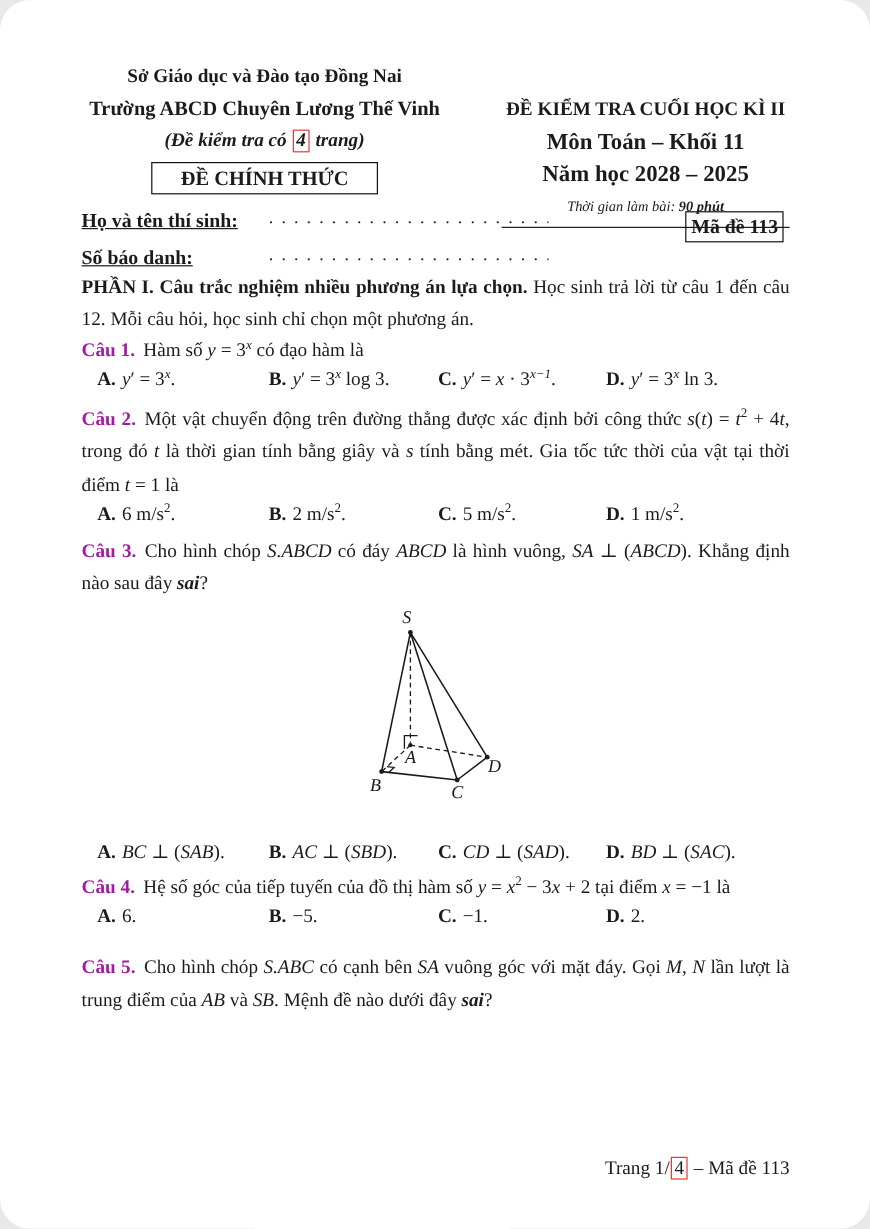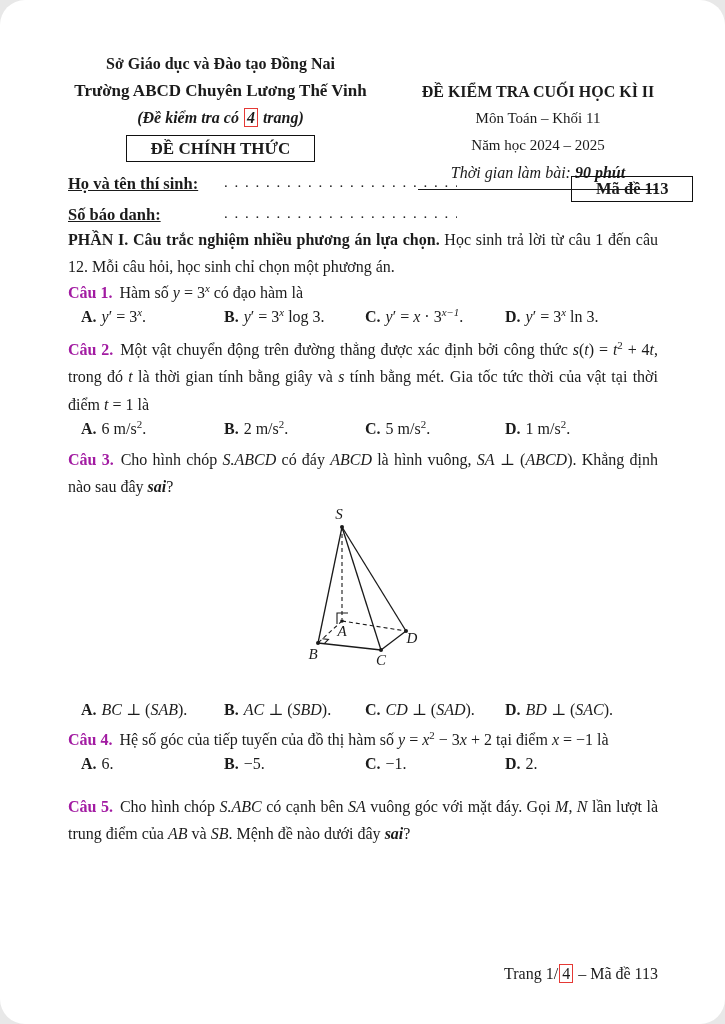--- a/index.html
+++ b/index.html
@@ -17,31 +17,31 @@
   p{margin:0;}
 
   
   .hdr-left{position:absolute;left:63px;top:50px;width:315px;text-align:center;line-height:27px;}
   .hdr-left .l1{font-weight:700;font-size:16px;}
   .hdr-left .l2{font-weight:700;font-size:17px;}
   .hdr-left .l3{font-weight:700;font-style:italic;font-size:16px;}
   .stamp-box{display:inline-block;border:1.5px solid #111;padding:0 24px;font-weight:700;font-size:17px;line-height:25px;margin-top:4px;}
   .hdr-right{position:absolute;left:418px;top:50px;width:240px;text-align:center;line-height:27px;margin-top:28px;}
   .hdr-right .l1{font-weight:700;font-size:16px;}
-  .hdr-right .l2,.hdr-right .l3{font-weight:400;font-size:15px;}
-  .hdr-right .l4{font-style:italic;font-size:16px;font-family:Liberation Serif, serif;}
+  .hdr-right .l2,.hdr-right .l3{font-weight:700;font-size:19px;}
+  .hdr-right .l4{font-style:italic;font-size:12px;font-family:Liberation Serif, serif;}
   .hdr-rule{border:0;border-top:1.6px solid #1a1a1a;margin:3px 0 0 0;width:100%;}
 
   .red-box{display:inline-block;border:1.4px solid #e53935;padding:0 2px;line-height:17px;margin:0 1px;}
 
   
   .stu-row{position:absolute;left:68px;width:560px;white-space:nowrap;}
   .stu-label{font-weight:700;font-size:16.5px;display:inline-block;text-decoration:underline;}
   .dots{display:inline-block;position:absolute;left:156px;width:233px;overflow:hidden;white-space:nowrap;letter-spacing:1.5px;font-size:15px;}
-  .code-box{position:absolute;left:571px;top:176px;border:1.6px solid #111;padding:0 24px;font-weight:700;font-size:16.5px;line-height:24px;white-space:nowrap;}
+  .code-box{position:absolute;left:571px;top:176px;border:1.6px solid #111;padding:0 4px;font-weight:700;font-size:16.5px;line-height:24px;white-space:nowrap;}
 
   
   .para{position:absolute;left:68px;width:590px;text-align:justify;line-height:27.3px;}
   .q{position:absolute;left:68px;width:590px;}
   .stem{text-align:justify;line-height:27.3px;}
   .qlabel{font-weight:700;color:#a21ba2;margin-right:7px;}
   .opts{position:relative;height:27px;margin-top:2px;}
   .opt{position:absolute;top:0;white-space:nowrap;}
   .opt .okey{font-weight:700;margin-right:5px;}
   .opt-a{left:13px;} .opt-b{left:156px;} .opt-c{left:297px;} .opt-d{left:437px;}
@@ -60,21 +60,21 @@
   <div class="hdr-left">
     <div class="l1">Sở Giáo dục và Đào tạo Đồng Nai</div>
     <div class="l2">Trường ABCD Chuyên Lương Thế Vinh</div>
     <div class="l3"><span>(Đề kiểm tra có </span><span class="red-box">4</span><span> trang)</span></div>
     <div><span class="stamp-box">ĐỀ CHÍNH THỨC</span></div>
   </div>
 
   <div class="hdr-right">
     <div class="l1">ĐỀ KIỂM TRA CUỐI HỌC KÌ II</div>
     <div class="l2">Môn Toán – Khối 11</div>
-    <div class="l3">Năm học 2024 – 2025</div>
+    <div class="l3">Năm học 2028 – 2025</div>
     <div class="l4"><span>Thời gian làm bài: </span><span class="bd">90 phút</span></div>
     <hr class="hdr-rule">
   </div>
 
   <div class="stu-row" style="top:174px;">
     <span class="stu-label">Họ và tên thí sinh:</span>
     <span class="dots">. . . . . . . . . . . . . . . . . . . . . . . . . . . . . . . . . . . . . . . . . . . . . . . .</span>
   </div>
   <div class="stu-row" style="top:205px;">
     <span class="stu-label">Số báo danh:</span>

